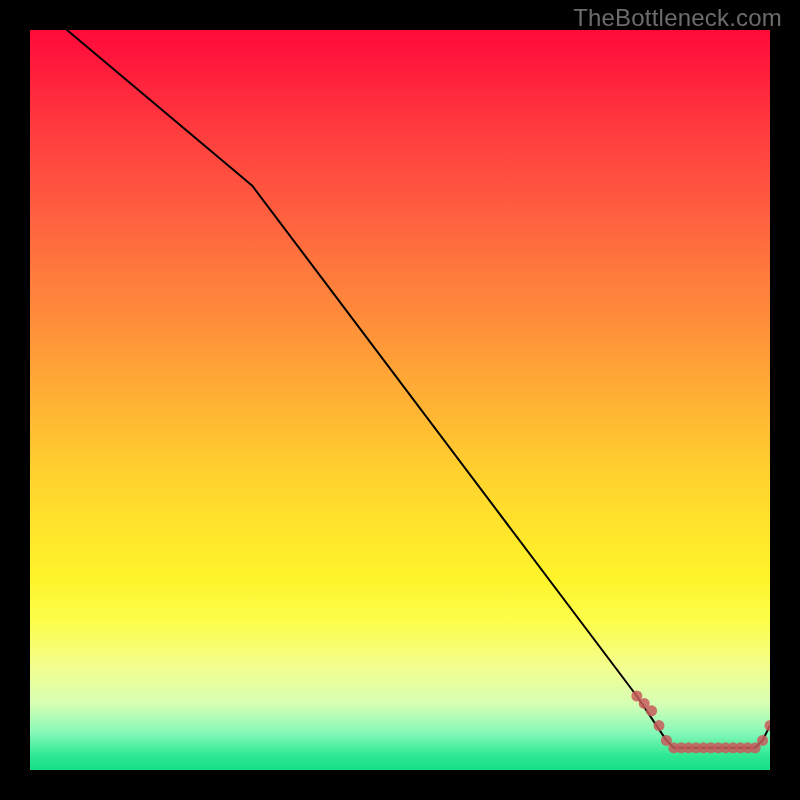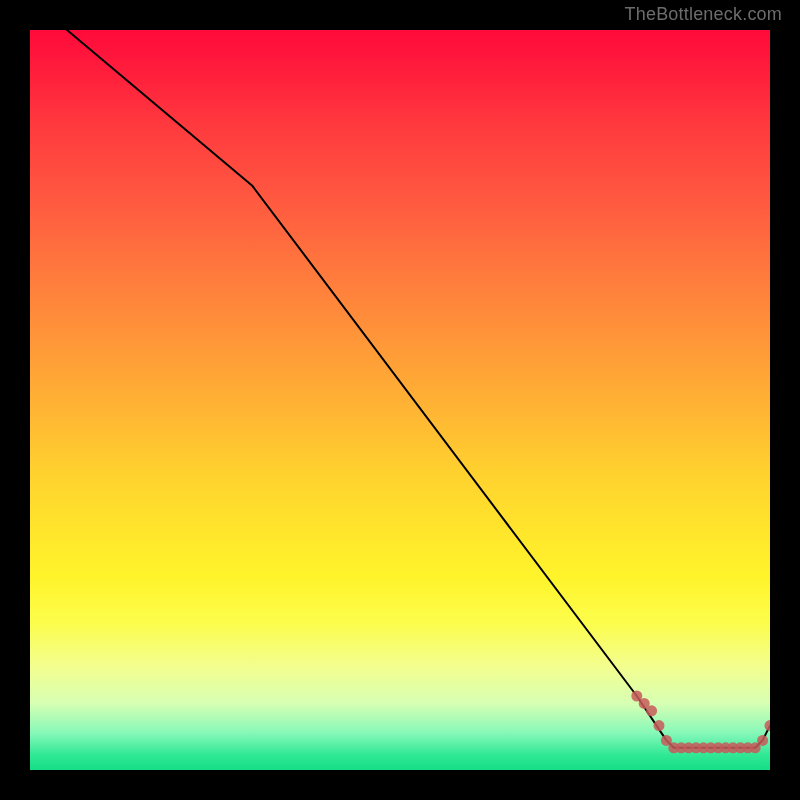--- a/index.html
+++ b/index.html
@@ -17,21 +17,21 @@
     left: 0;
     width: 800px;
     height: 800px;
     background: #000;
   }
   .watermark {
     position: absolute;
     top: 4px;
     right: 18px;
     color: #6c6c6c;
-    font-size: 18px;
+    font-size: 24px;
     font-weight: 500;
     letter-spacing: 0.2px;
   }
   .plot {
     position: absolute;
     left: 30px;
     top: 30px;
     width: 740px;
     height: 740px;
     

